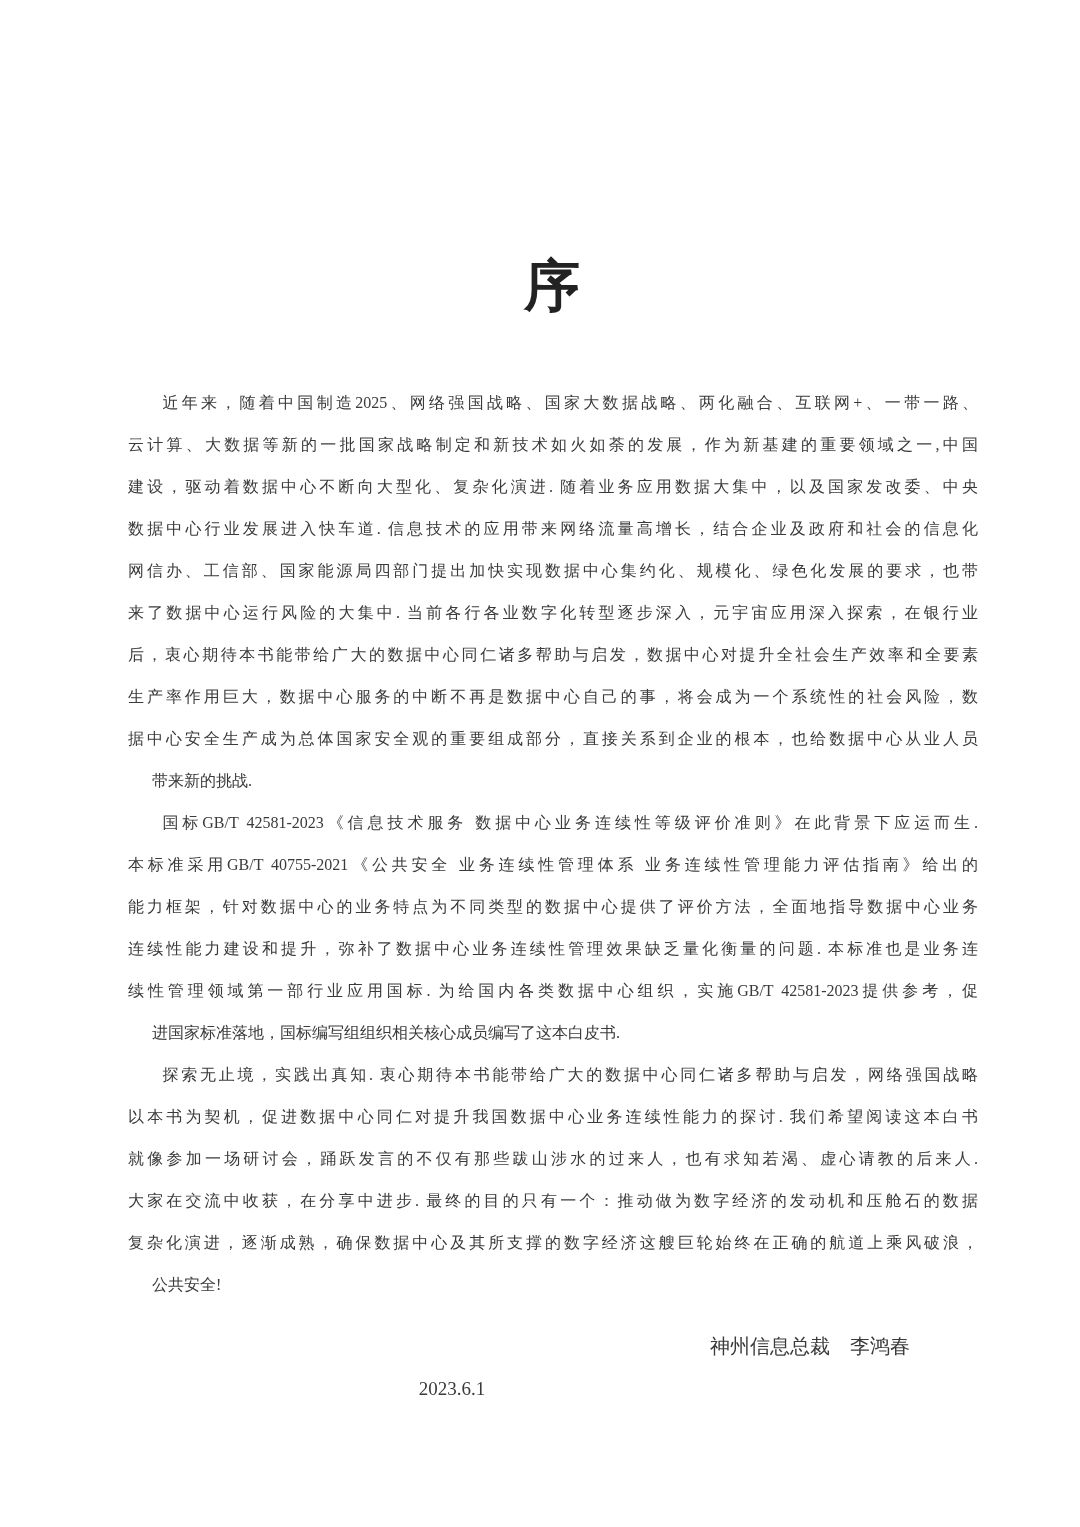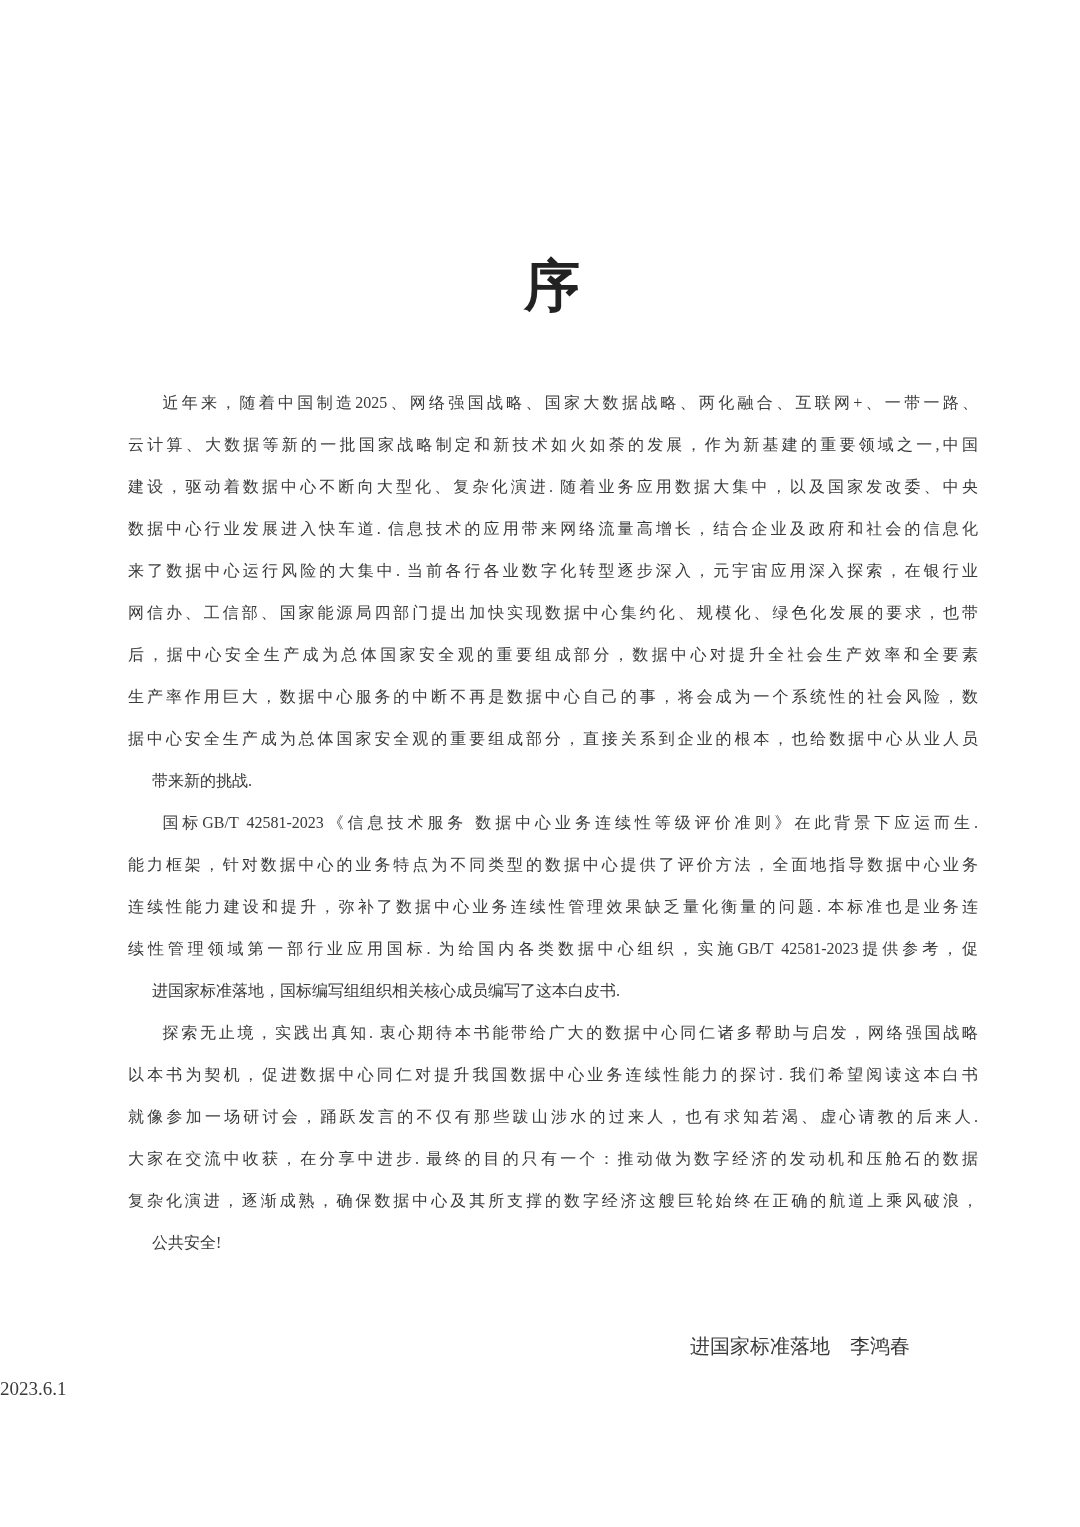--- a/index.html
+++ b/index.html
@@ -60,54 +60,55 @@
     text-align: right;
     font-size: 20px;
     line-height: 30px;
     color: #3a3a3a;
   }
   .sign-date {
     position: absolute;
     top: 1374px;
     left: 0;
     width: 904px;
-    text-align: left;
+    text-align: center;
     font-size: 19px;
     line-height: 30px;
     color: #3a3a3a;
   }
 </style>
 </head>
 <body>
 
 <div class="page">
 
   <div class="doc-title">序</div>
 
   <div class="body-block" id="paragraphs">
       <div class="line first">近年来，随着中国制造2025、网络强国战略、国家大数据战略、两化融合、互联网+、一带一路、</div>
       <div class="line">云计算、大数据等新的一批国家战略制定和新技术如火如荼的发展，作为新基建的重要领域之一,中国</div>
       <div class="line">建设，驱动着数据中心不断向大型化、复杂化演进. 随着业务应用数据大集中，以及国家发改委、中央</div>
       <div class="line">数据中心行业发展进入快车道. 信息技术的应用带来网络流量高增长，结合企业及政府和社会的信息化</div>
+      <div class="line">网信办、工信部、国家能源局四部门提出加快实现数据中心集约化、规模化、绿色化发展的要求，也带</div>
       <div class="line">来了数据中心运行风险的大集中. 当前各行各业数字化转型逐步深入，元宇宙应用深入探索，在银行业</div>
-      <div class="line">网信办、工信部、国家能源局四部门提出加快实现数据中心集约化、规模化、绿色化发展的要求，也带</div>
-      <div class="line">后，据中心安全生产成为总体国家安全观的重要组成部分，数据中心对提升全社会生产效率和全要素</div>
+      <div class="line">后，衷心期待本书能带给广大的数据中心同仁诸多帮助与启发，数据中心对提升全社会生产效率和全要素</div>
       <div class="line">生产率作用巨大，数据中心服务的中断不再是数据中心自己的事，将会成为一个系统性的社会风险，数</div>
       <div class="line">据中心安全生产成为总体国家安全观的重要组成部分，直接关系到企业的根本，也给数据中心从业人员</div>
       <div class="line last">带来新的挑战.</div>
       <div class="line first">国标GB/T 42581-2023《信息技术服务 数据中心业务连续性等级评价准则》在此背景下应运而生.</div>
+      <div class="line">本标准采用GB/T 40755-2021《公共安全 业务连续性管理体系 业务连续性管理能力评估指南》给出的</div>
       <div class="line">能力框架，针对数据中心的业务特点为不同类型的数据中心提供了评价方法，全面地指导数据中心业务</div>
       <div class="line">连续性能力建设和提升，弥补了数据中心业务连续性管理效果缺乏量化衡量的问题. 本标准也是业务连</div>
       <div class="line">续性管理领域第一部行业应用国标. 为给国内各类数据中心组织，实施GB/T 42581-2023提供参考，促</div>
       <div class="line last">进国家标准落地，国标编写组组织相关核心成员编写了这本白皮书.</div>
       <div class="line first">探索无止境，实践出真知. 衷心期待本书能带给广大的数据中心同仁诸多帮助与启发，网络强国战略</div>
       <div class="line">以本书为契机，促进数据中心同仁对提升我国数据中心业务连续性能力的探讨. 我们希望阅读这本白书</div>
       <div class="line">就像参加一场研讨会，踊跃发言的不仅有那些跋山涉水的过来人，也有求知若渴、虚心请教的后来人.</div>
       <div class="line">大家在交流中收获，在分享中进步. 最终的目的只有一个：推动做为数字经济的发动机和压舱石的数据</div>
       <div class="line">复杂化演进，逐渐成熟，确保数据中心及其所支撑的数字经济这艘巨轮始终在正确的航道上乘风破浪，</div>
       <div class="line last">公共安全!</div>
     </div>
 
-  <div class="sign-name">进国家标准落地　李鸿春</div>
+  <div class="sign-name">神州信息总裁　李鸿春</div>
 
   <div class="sign-date">2023.6.1</div>
 
 </div>
 
 </body></html>

